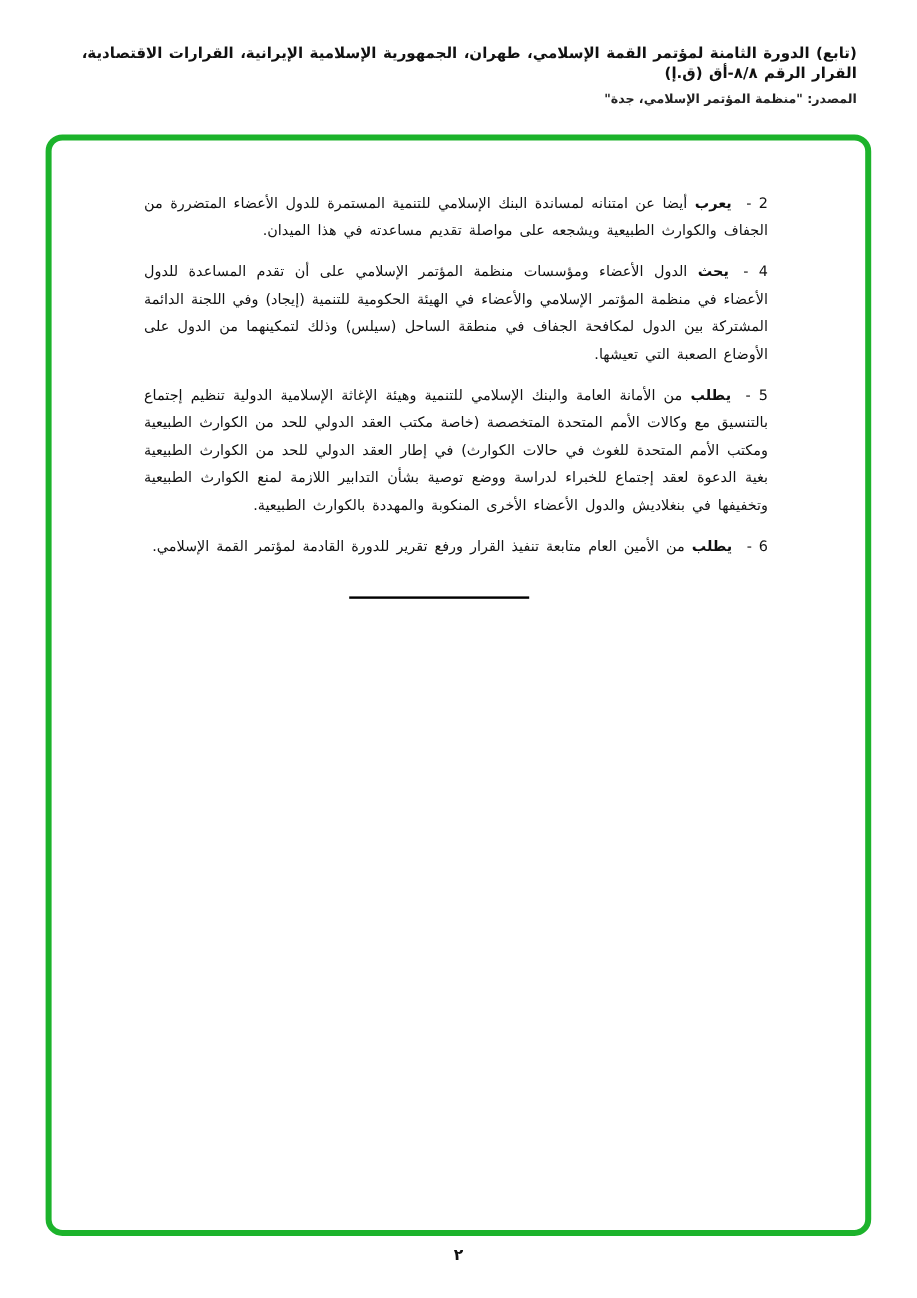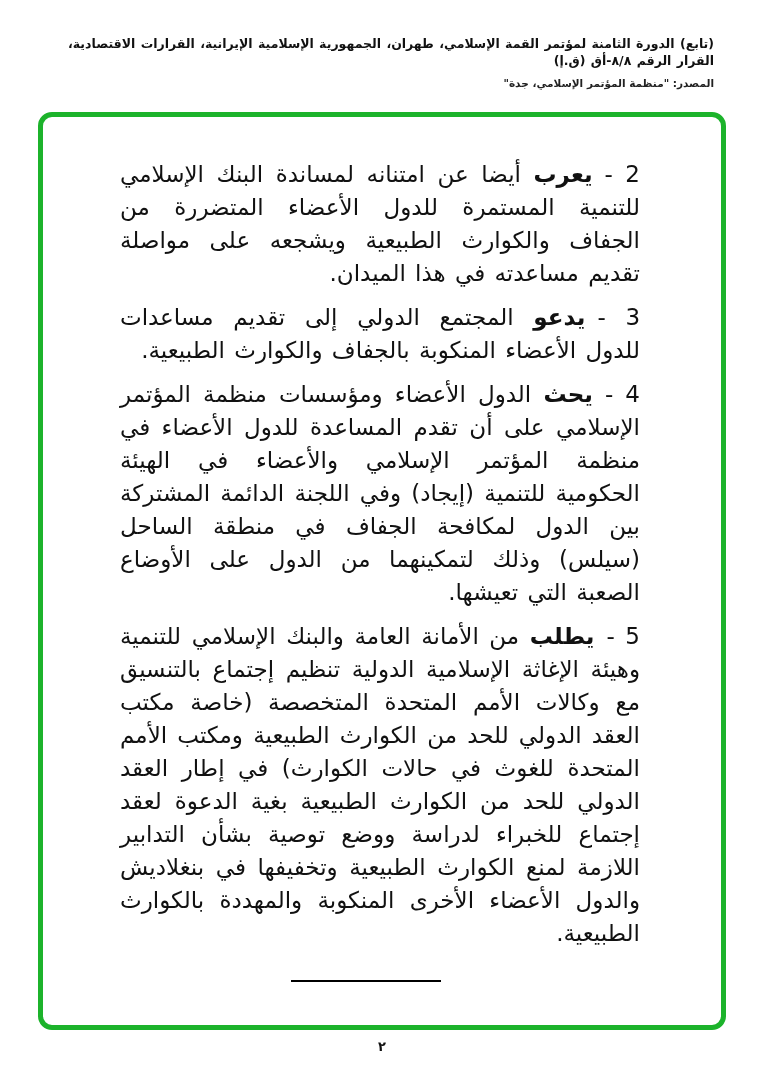--- a/index.html
+++ b/index.html
@@ -37,22 +37,22 @@
   }
 
   .content {
     position: absolute;
     top: 158px; right: 124px;
     width: 520px;
     direction: rtl;
     text-align: justify;
   }
   .item {
-    font-size: 23px;
-    line-height: 33px;
+    font-size: 12px;
+    line-height: 23px;
     margin-bottom: 11px;
     word-spacing: 2px;
     text-align: justify;
     text-align-last: right;
   }
   .num {
     font-weight: normal;
     margin-left: 12px;
     white-space: nowrap;
   }
@@ -84,26 +84,26 @@
     <div class="header-line1">(تابع) الدورة الثامنة لمؤتمر القمة الإسلامي، طهران، الجمهورية الإسلامية الإيرانية، القرارات الاقتصادية، القرار الرقم ٨/٨-أق (ق.إ)</div>
     <div class="header-line2">المصدر:  "منظمة المؤتمر الإسلامي، جدة"</div>
   </div>
 
   <div class="doc-frame"></div>
 
   <div class="content">
 
     <p class="item"><span class="num">2 -</span><b class="lead">يعرب</b> <span class="rest">أيضا عن امتنانه لمساندة البنك الإسلامي للتنمية المستمرة للدول الأعضاء المتضررة من الجفاف والكوارث الطبيعية ويشجعه على مواصلة تقديم مساعدته في هذا الميدان.</span></p>
 
-    <p class="item"><span class="num">3 -</span><b class="lead">يدعو</b> <span class="rest">المجتمع الدولي إلى تقديم مساعدات للدول الأعضاء المنكوبة بالجفاف والكوارث الطبيعية.</span></p>
 
     <p class="item"><span class="num">4 -</span><b class="lead">يحث</b> <span class="rest">الدول الأعضاء ومؤسسات منظمة المؤتمر الإسلامي على أن تقدم المساعدة للدول الأعضاء في منظمة المؤتمر الإسلامي والأعضاء في الهيئة الحكومية للتنمية (إيجاد) وفي اللجنة الدائمة المشتركة بين الدول لمكافحة الجفاف في منطقة الساحل (سيلس) وذلك لتمكينهما من الدول على الأوضاع الصعبة التي تعيشها.</span></p>
 
     <p class="item"><span class="num">5 -</span><b class="lead">يطلب</b> <span class="rest">من الأمانة العامة والبنك الإسلامي للتنمية وهيئة الإغاثة الإسلامية الدولية تنظيم إجتماع بالتنسيق مع وكالات الأمم المتحدة المتخصصة (خاصة مكتب العقد الدولي للحد من الكوارث الطبيعية ومكتب الأمم المتحدة للغوث في حالات الكوارث) في إطار العقد الدولي للحد من الكوارث الطبيعية بغية الدعوة لعقد إجتماع للخبراء لدراسة ووضع توصية بشأن التدابير اللازمة لمنع الكوارث الطبيعية وتخفيفها في بنغلاديش والدول الأعضاء الأخرى المنكوبة والمهددة بالكوارث الطبيعية.</span></p>
 
+    <p class="item"><span class="num">6 -</span><b class="lead">يطلب</b> <span class="rest">من الأمين العام متابعة تنفيذ القرار ورفع تقرير للدورة القادمة لمؤتمر القمة الإسلامي.</span></p>
 
     <div class="divider"></div>
 
   </div>
 
   <div class="page-num">٢</div>
 
 </div>
 
 </body></html>

